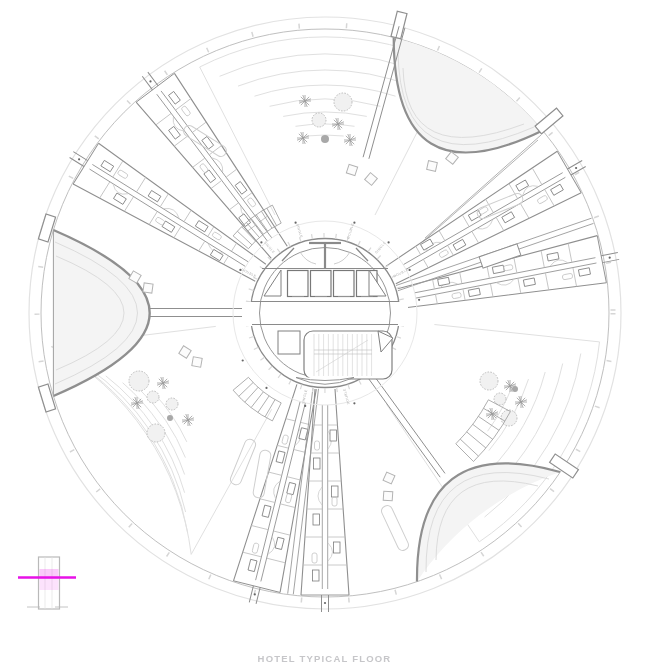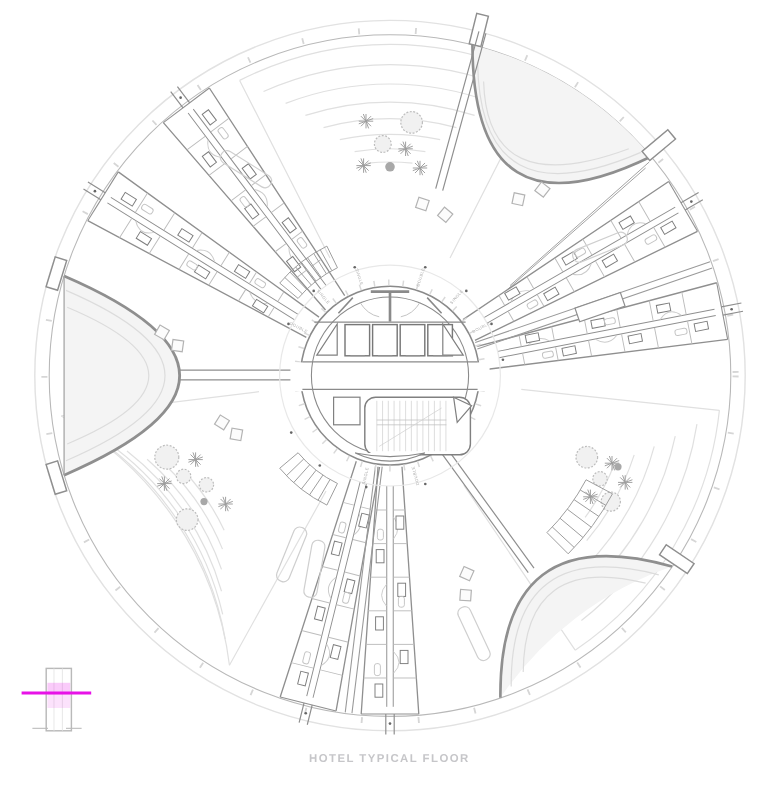--- a/index.html
+++ b/index.html
@@ -1,18 +1,18 @@
 <!DOCTYPE html>
 <html><head>
 <meta charset="utf-8">
 <style>
   html,body{margin:0;padding:0;background:#ffffff;}
   .canvas{position:relative;width:649px;height:663px;background:#fff;overflow:hidden;
           font-family:"Liberation Sans", sans-serif;}
-  .caption{position:absolute;left:0;top:627px;width:100%;text-align:center;
+  .caption{position:absolute;left:0;top:653px;width:100%;text-align:center;
            color:#c6c6c9;font-size:9.5px;letter-spacing:1.2px;font-weight:bold;}
   svg{position:absolute;left:0;top:0;}
   text.rmlbl{font-size:3.4px;letter-spacing:.4px;fill:#adadad;}
 </style>
 </head>
 <body>
 
 <div class="canvas">
 <svg width="649" height="663" viewBox="0 0 649 663">
   <defs>

